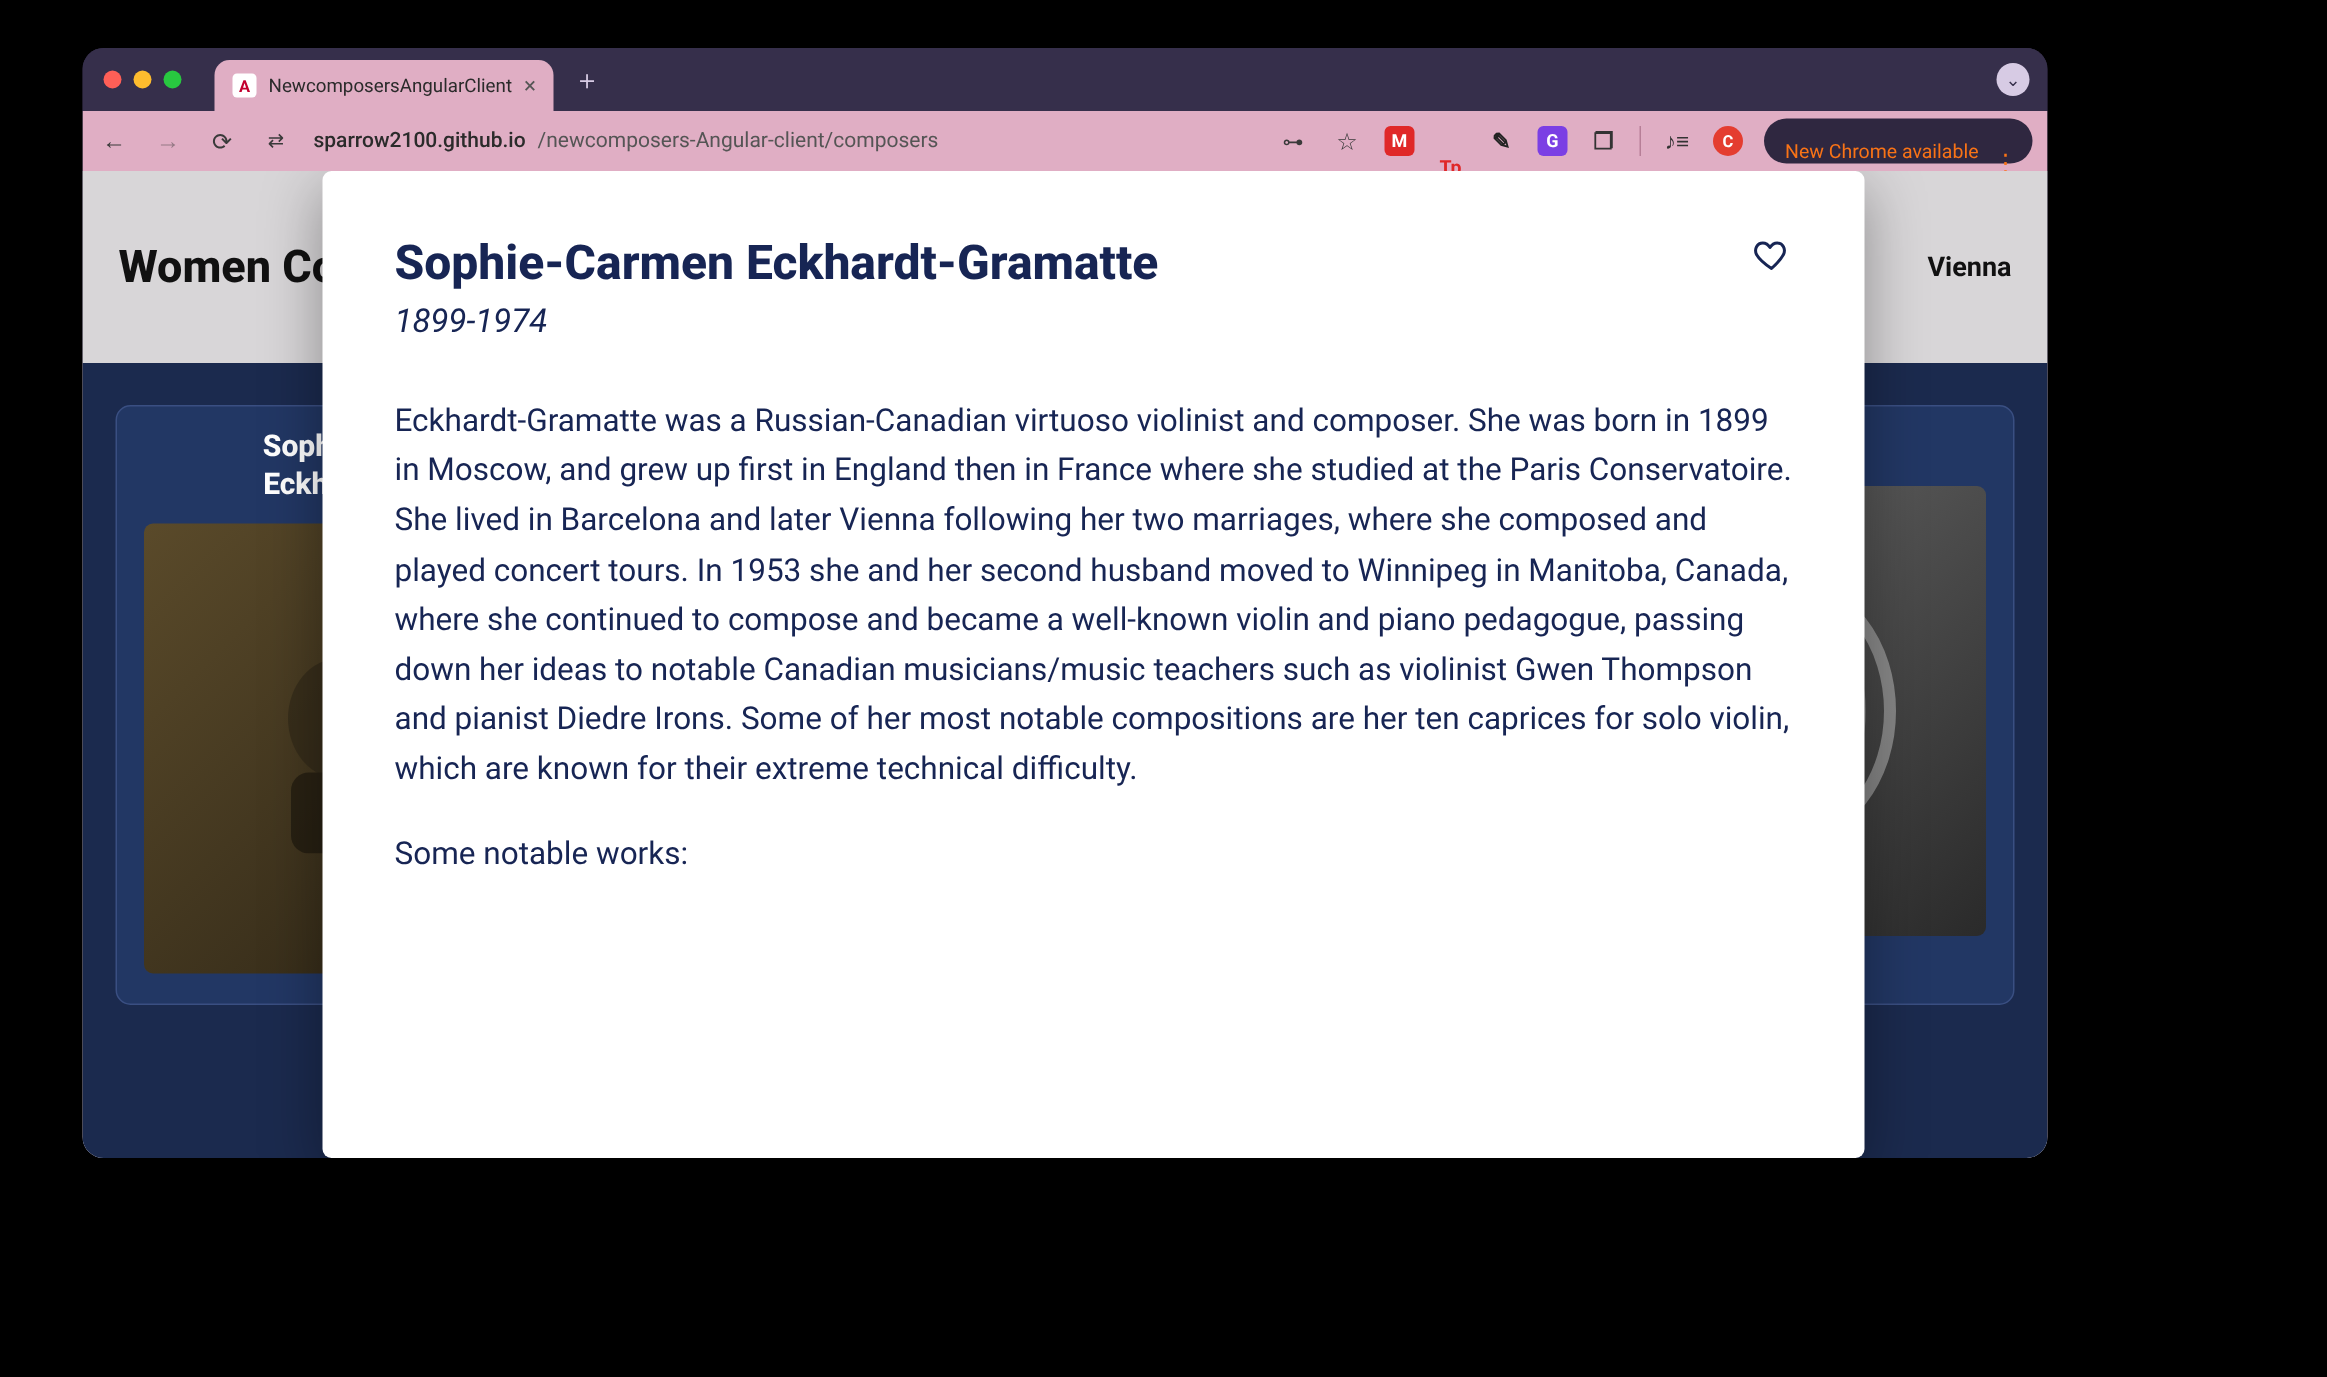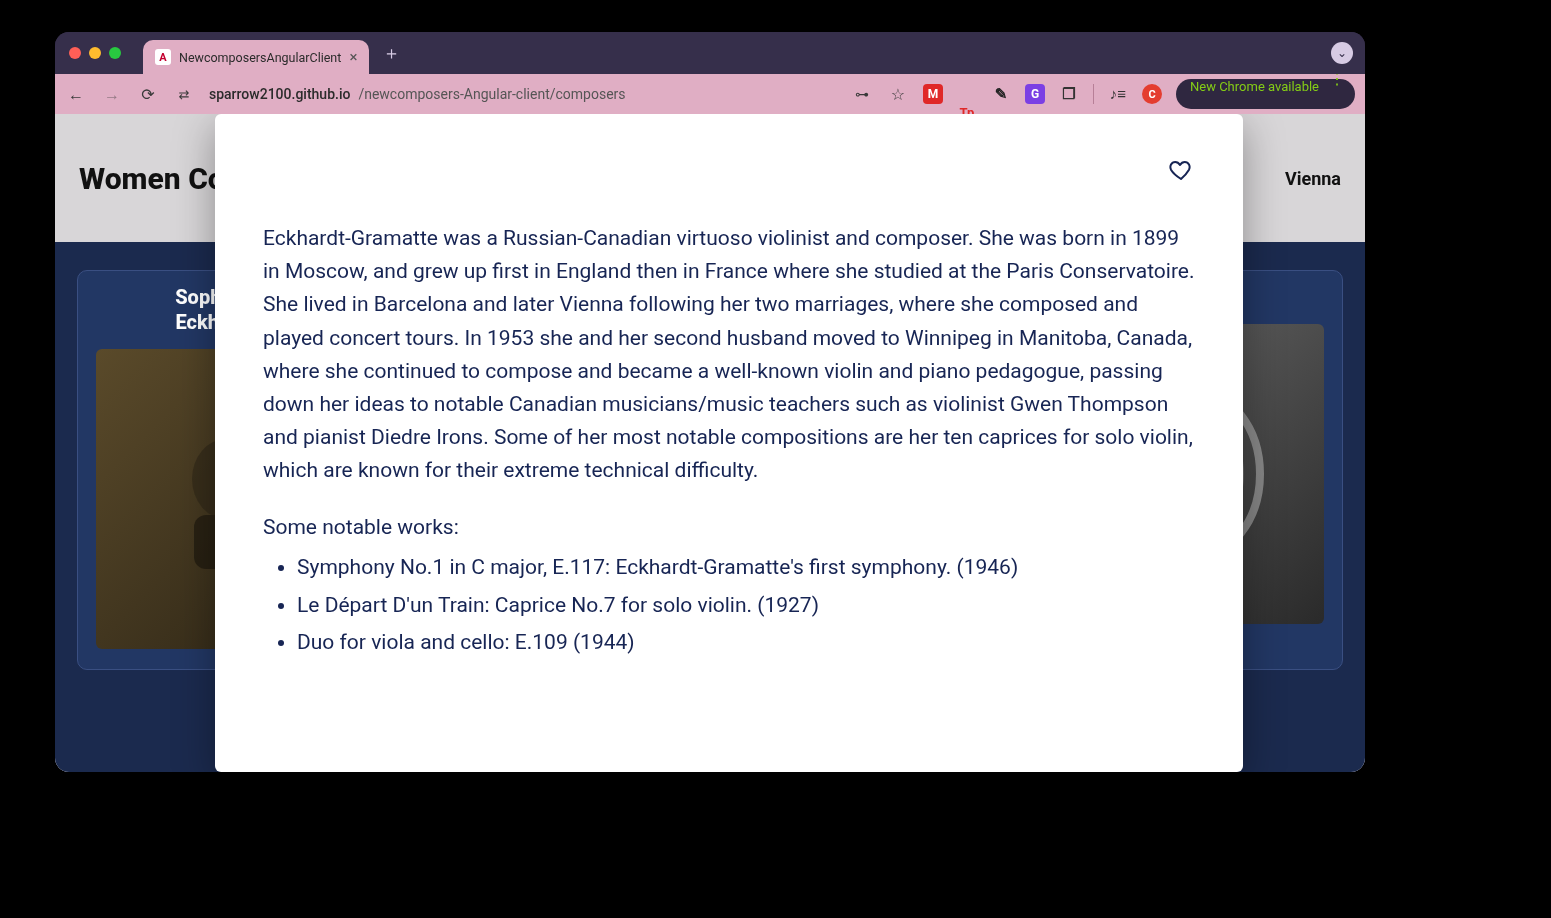--- a/index.html
+++ b/index.html
@@ -97,22 +97,22 @@
   .ext-m { background:#e02828;color:#fff; }
   .ext-tp{ color:#e02828; font-size:13px;margin-top:36px; }
   .ext-pen{ color:#222; font-size:15px; }
   .ext-g { background:#7b3fe4;color:#fff; }
   .ext-puzzle{ color:#333; font-size:15px; }
   .ext-list{ color:#333; font-size:15px; }
   .profile-dot{ width:20px;height:20px;border-radius:50%;background:#e43d30;color:#fff;
     display:flex;align-items:center;justify-content:center;font-size:11px;font-weight:700; }
   .divider-v{ width:1px;height:20px;background:#b77f97; }
   .chrome-pill{
-    background:#2f2740;color:#84cc16;border-radius:18px;height:30px;
-    display:flex;align-items:flex-start;gap:10px;padding:0 10px 0 14px;font-size:13px;
+    background:#2f2740;color:#f97316;border-radius:18px;height:30px;
+    display:flex;align-items:flex-end;gap:10px;padding:0 10px 0 14px;font-size:13px;
   }
   .chrome-pill .dots{ font-size:16px;line-height:0; }
 
   
   .viewport {
     position:absolute; left:0; right:0; top:82px; bottom:0;
     background:#fff;
     overflow:hidden;
   }
 
@@ -261,31 +261,30 @@
               <ellipse cx="75" cy="90" rx="66" ry="84" fill="none" stroke="#bdbdbd" stroke-width="8"></ellipse>
               <ellipse cx="75" cy="90" rx="50" ry="66" fill="#8a8a8a"></ellipse>
             </svg>
           </div>
         </div>
       </div>
     </div>
 
     <div class="modal">
       <div class="modal-header">
+        <div>
+          <div class="modal-title">Sophie-Carmen Eckhardt-Gramatte</div>
+          <div class="modal-years">1899-1974</div>
+        </div>
         <div class="heart">
           <svg width="24" height="24" viewBox="0 0 24 24">
             <path d="M12 21s-7.5-4.9-10-9.3C.3 8 2.4 4 6.2 4c2.2 0 3.7 1.2 4.8 3 1.1-1.8 2.6-3 4.8-3C19.6 4 21.7 8 20 11.7 17.5 16.1 12 21 12 21z" fill="none" stroke="#172554" stroke-width="2" stroke-linejoin="round"></path>
           </svg>
         </div>
       </div>
 
       <p class="modal-body">Eckhardt-Gramatte was a Russian-Canadian virtuoso violinist and composer. She was born in 1899 in Moscow, and grew up first in England then in France where she studied at the Paris Conservatoire. She lived in Barcelona and later Vienna following her two marriages, where she composed and played concert tours. In 1953 she and her second husband moved to Winnipeg in Manitoba, Canada, where she continued to compose and became a well-known violin and piano pedagogue, passing down her ideas to notable Canadian musicians/music teachers such as violinist Gwen Thompson and pianist Diedre Irons. Some of her most notable compositions are her ten caprices for solo violin, which are known for their extreme technical difficulty.</p>
 
       <div class="works-heading">Some notable works:</div>
-      <ul class="works-list">
-        <li>Symphony No.1 in C major, E.117: Eckhardt-Gramatte's first symphony. (1946)</li>
-        <li>Le Départ D'un Train: Caprice No.7 for solo violin. (1927)</li>
-        <li>Duo for viola and cello: E.109 (1944)</li>
-      </ul>
     </div>
 
   </div>
 </div>
 
 </body></html>

